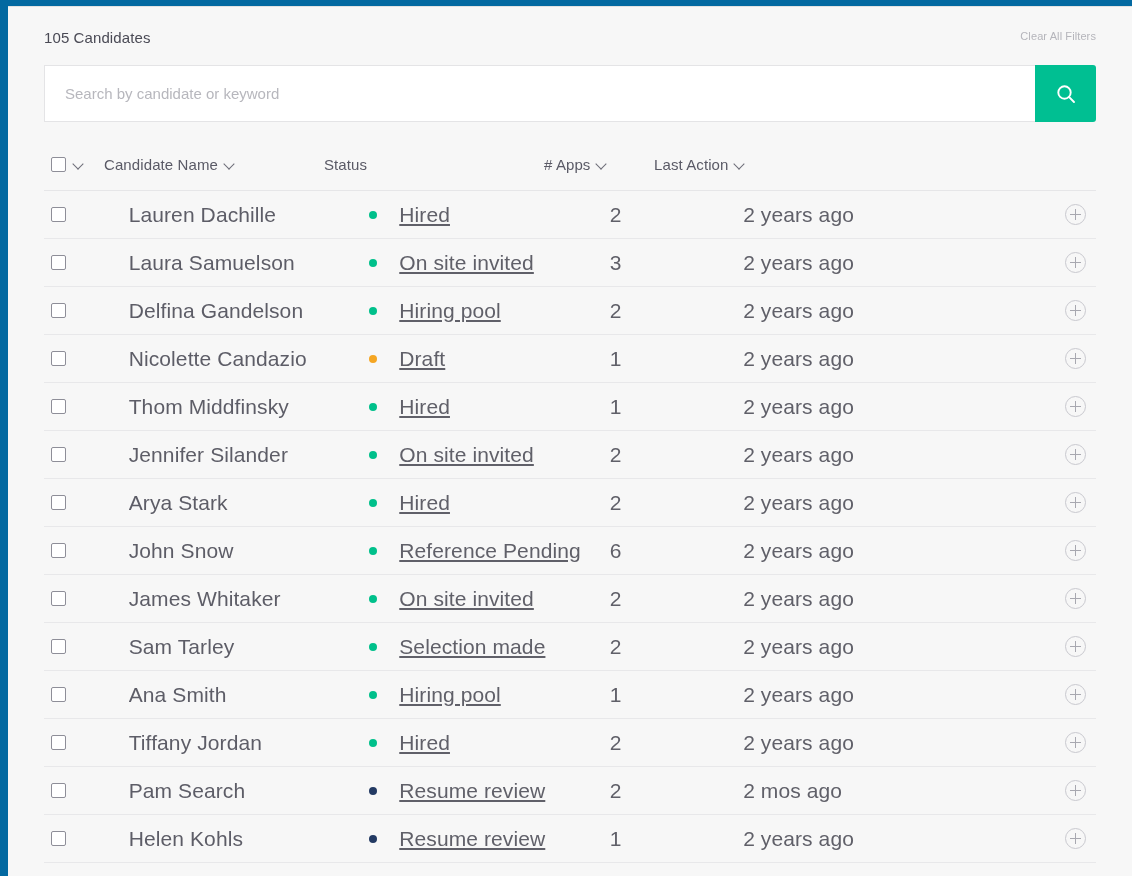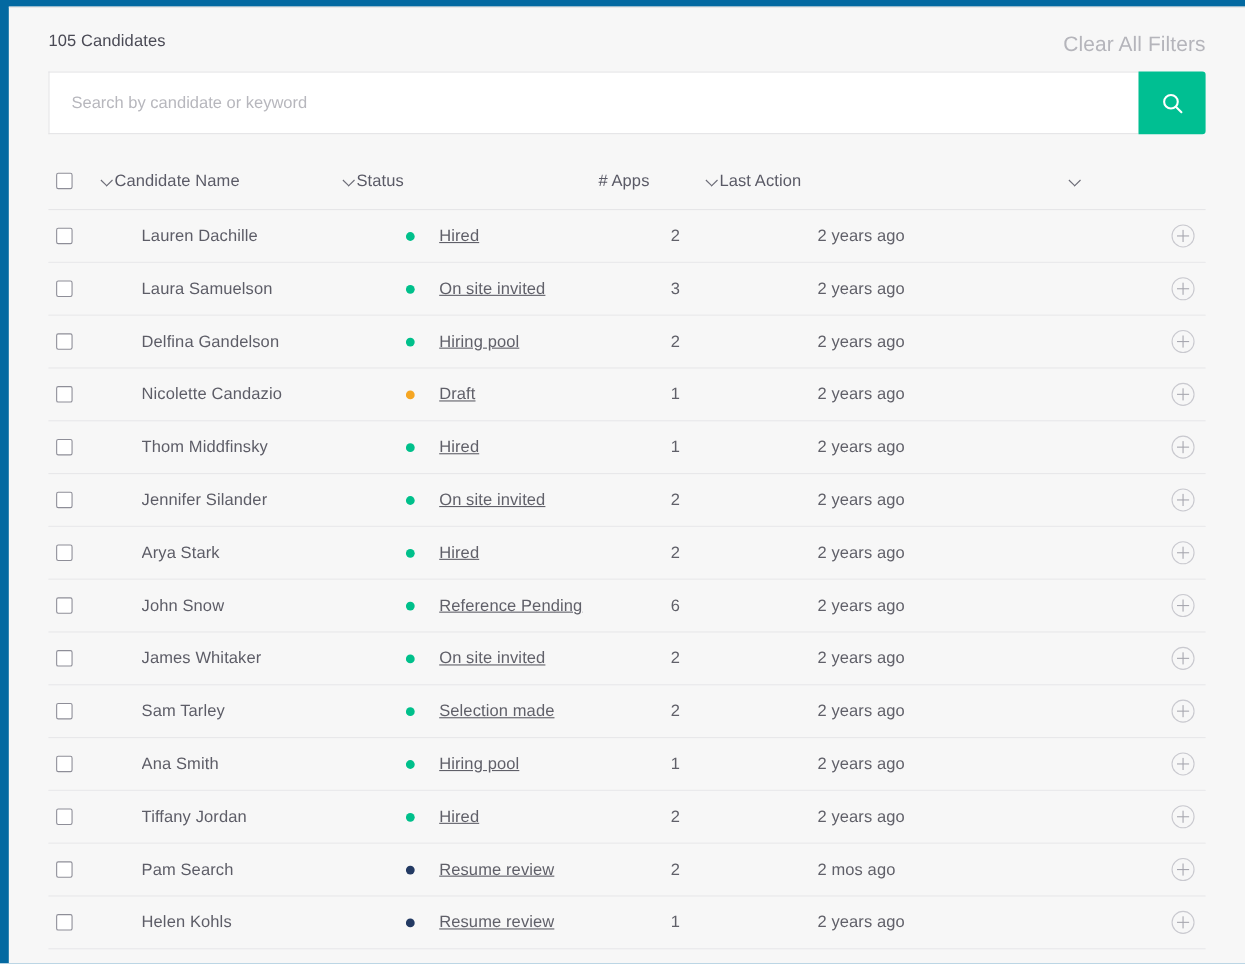--- a/index.html
+++ b/index.html
@@ -44,21 +44,21 @@
     left: 36px;
     top: 22px;
     font-size: 15px;
     color: #4a4a55;
     letter-spacing: .1px;
   }
   .clear-filters {
     position: absolute;
     right: 36px;
     top: 23px;
-    font-size: 19px;
+    font-size: 11px;
     color: #b5b5bb;
     cursor: pointer;
     letter-spacing: .1px;
   }
 
   
   .search-wrap {
     position: absolute;
     left: 36px;
     top: 58px;
@@ -107,21 +107,20 @@
     height: 53px;
     border-bottom: 1px solid #e6e6e8;
   }
   .th {
     font-size: 15px;
     color: #5a5a66;
     display: flex;
     align-items: center;
     gap: 7px;
     letter-spacing: .1px;
-    justify-content: space-between;
   }
 
   .c-check  { width: 60px; display: flex; align-items: center; gap: 8px; padding-left: 7px; }
   .c-name   { width: 220px; }
   .c-status { width: 220px; }
   .c-apps   { width: 110px; }
   .c-last   { width: 330px; }
   .c-plus   { flex: 1 1 auto; display: flex; justify-content: flex-end; padding-right: 10px; }
 
   .chk {
@@ -152,21 +151,21 @@
     transform: rotate(45deg);
   }
 
   .row {
     display: flex;
     align-items: center;
     height: 48px;
     border-bottom: 1px solid #e8e8ea;
   }
   .cell {
-    font-size: 15px;
+    font-size: 21px;
     color: #606069;
     letter-spacing: .1px;
     white-space: nowrap;
     overflow: hidden;
     margin-left: 26px;
   }
   .cell.name { color: #5d5d67; }
 
   .status-cell { display: flex; align-items: center; gap: 22px; text-decoration: underline; }
   .dot {

